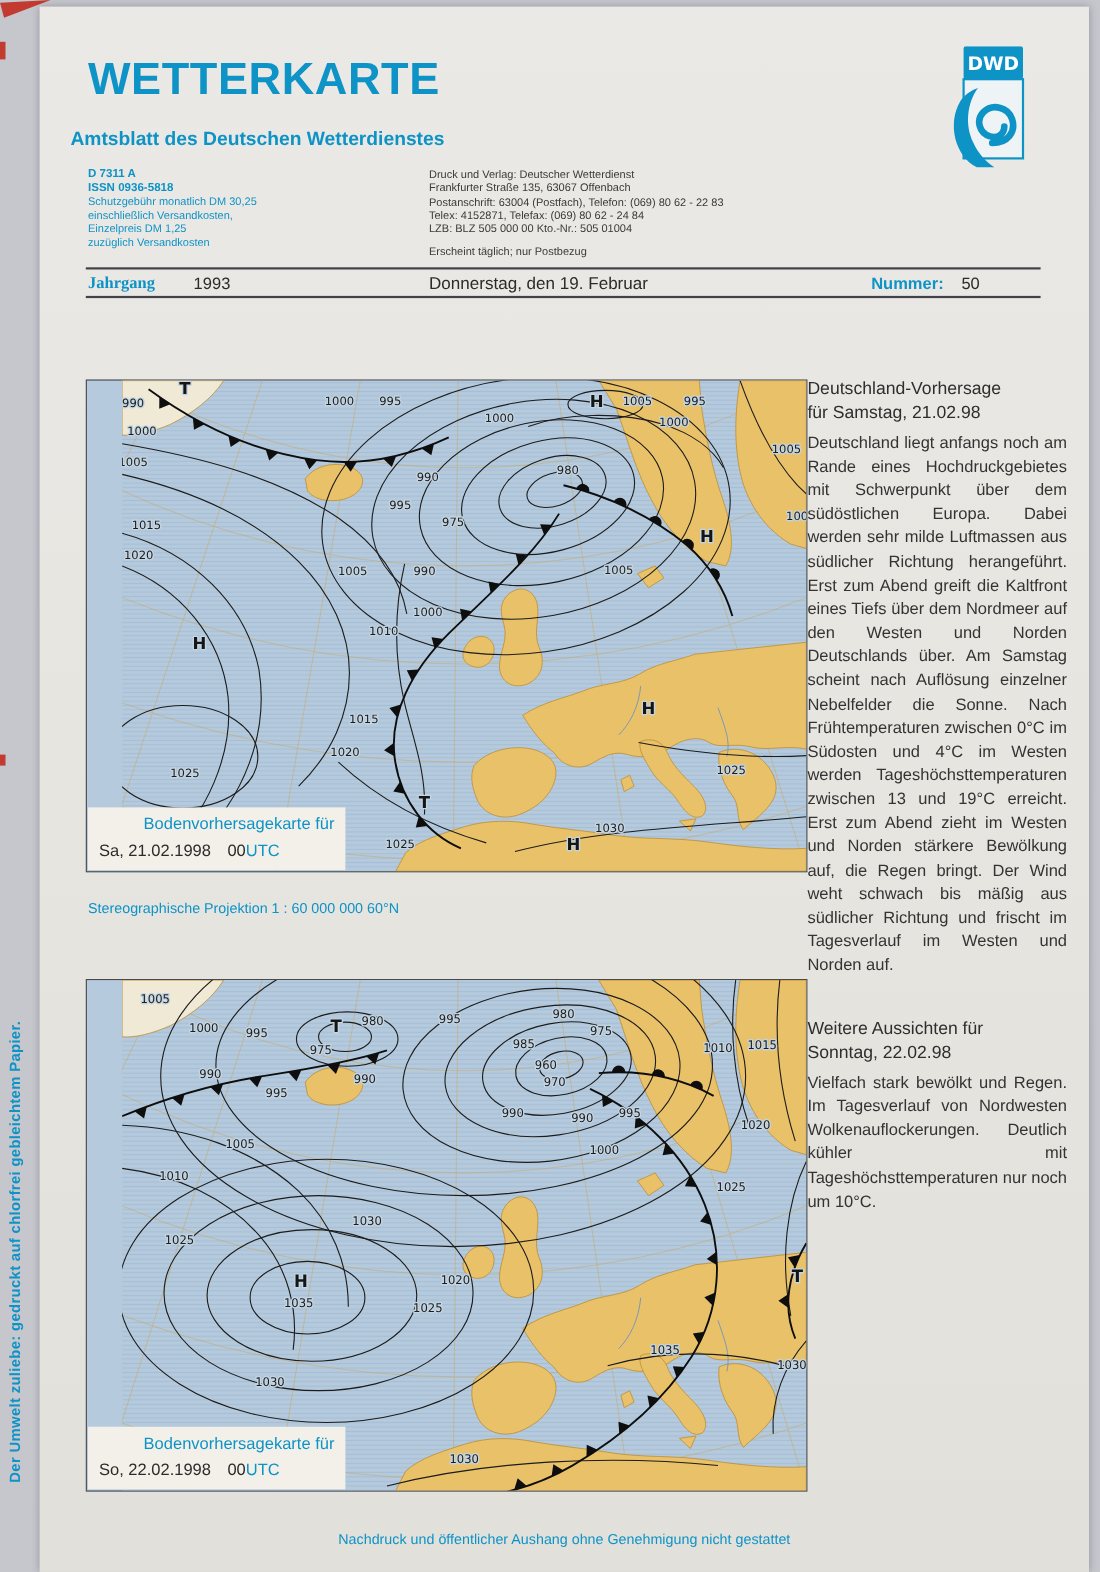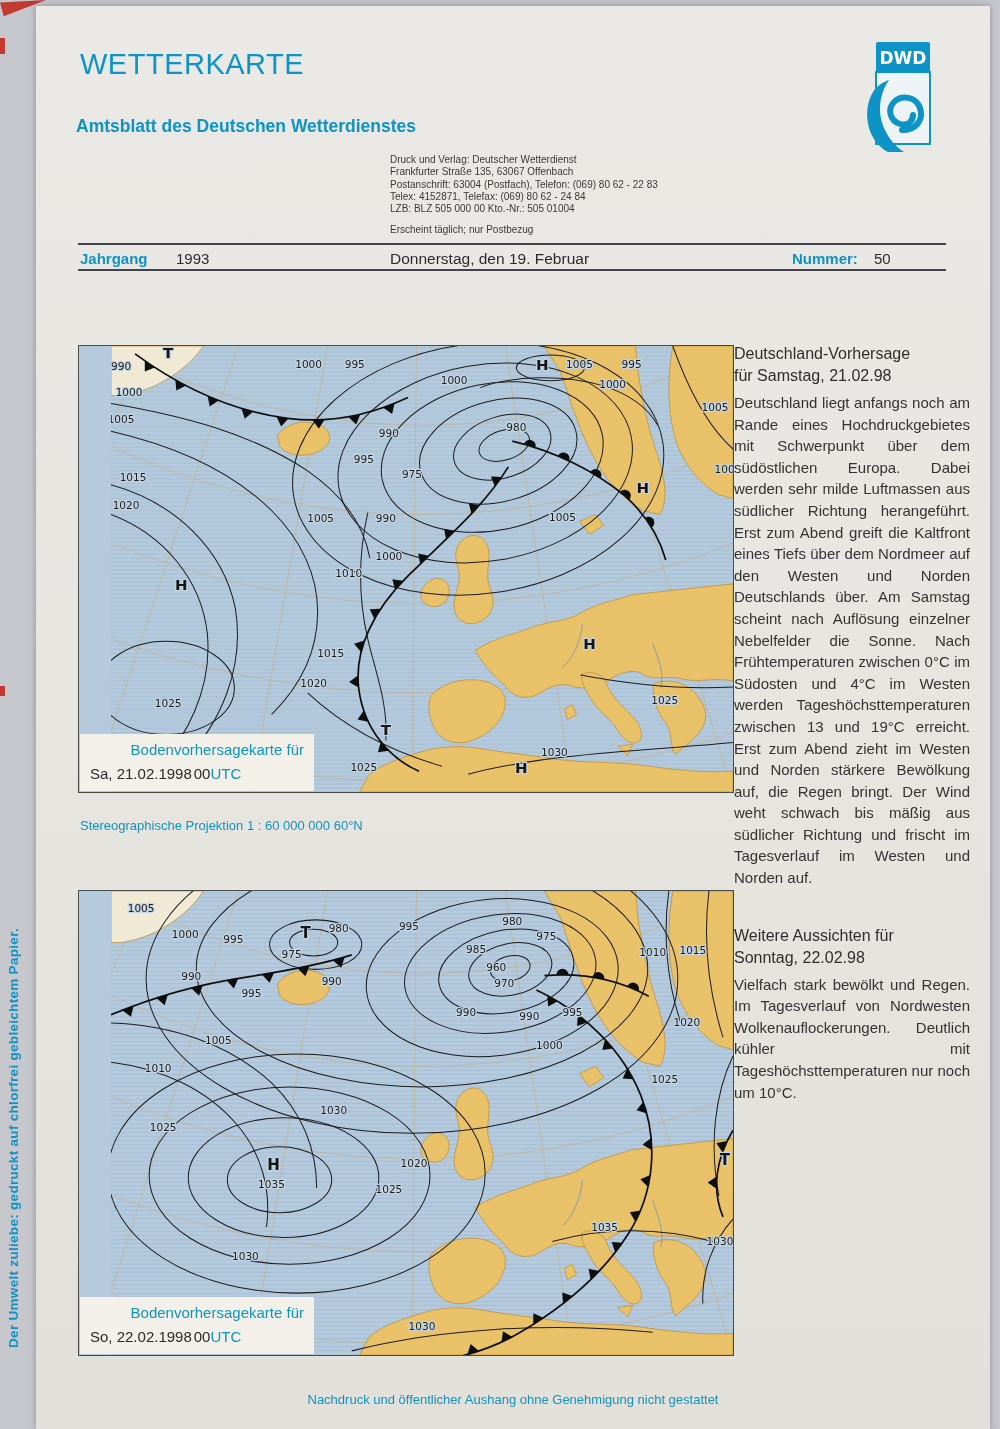--- a/index.html
+++ b/index.html
@@ -11,44 +11,44 @@
   }
   .artifact{position:absolute;background:#c23a30;}
   .a1{left:0;top:0;width:46px;height:17px;clip-path:polygon(0 15%,100% 0,8% 95%);}
   .a2{left:0;top:38px;width:5px;height:16px;}
   .a3{left:0;top:686px;width:5px;height:10px;}
   .paper{
     position:absolute;left:36px;top:6px;width:954px;height:1423px;
     background:linear-gradient(180deg,#ebe9e5 0%,#e7e5e0 50%,#e2e0da 100%);
     box-shadow:0 0 7px rgba(40,40,60,.35);
   }
-  .page-title{position:absolute;left:44px;top:42px;font-size:29px;font-weight:normal;letter-spacing:.5px;color:#0e93c7;margin:0;}
-  .page-subtitle{position:absolute;left:40px;top:110px;font-size:17.5px;font-weight:bold;color:#0e93c7;margin:0;}
+  .page-title{position:absolute;left:44px;top:42px;font-size:41px;font-weight:bold;letter-spacing:.5px;color:#0e93c7;margin:0;}
+  .page-subtitle{position:absolute;left:28px;top:110px;font-size:17.5px;font-weight:bold;color:#0e93c7;margin:0;}
   .mast-left{position:absolute;left:44px;top:146px;color:#0e93c7;}
   .mast-left .code{font-size:10.5px;font-weight:bold;line-height:13px;}
   .mast-left .price{font-size:10px;line-height:12.5px;}
   .mast-left .price:first-of-type{margin-top:3px;}
   .mast-center{position:absolute;left:354px;top:148px;color:#3a3a3a;font-size:10px;line-height:12.3px;}
   .pub-note{margin-top:9px;}
   .logo{position:absolute;left:820px;top:36px;width:82px;height:124px;}
   .rule{position:absolute;left:42px;width:868px;border-top:2px solid #42424b;height:0;}
   .rule1{top:237px;} .rule2{top:263px;}
   .issue-item{position:absolute;top:244px;font-size:15px;}
   .lbl{font-weight:bold;color:#0e93c7;}
-  .pos-jahrgang{left:44px;} .pos-jahrgang-v{left:140px;}
+  .pos-jahrgang{left:44px;font-family:Liberation Serif, serif;} .pos-jahrgang-v{left:140px;}
   .pos-date{left:354px;font-size:15.5px;}
   .pos-nummer{left:756px;} .pos-nummer-v{left:838px;}
   figure.map{position:absolute;margin:0;border:1px solid #4a4a4a;background:#b5cadd;padding-left:32px;}
   #map1{left:42px;top:339px;width:622px;height:446px;}
   #map2{left:42px;top:884px;width:622px;height:464px;}
   figure.map svg{display:block;width:100%;height:100%;}
   .map-caption{position:absolute;left:1px;bottom:1px;width:214px;background:#f3f0e9;padding:7px 10px 9px;}
   .cap-title{font-size:15px;color:#0e93c7;text-align:right;}
   .cap-date{font-size:15px;color:#2b2b2b;margin-top:7px;}
-  .cap-time{margin-left:2px;}
+  .cap-time{margin-left:15px;}
   .cap-tz{color:#0e93c7;}
   .projection-note{position:absolute;left:44px;top:812px;font-size:13px;color:#0e93c7;}
   .right-col{position:absolute;left:698px;top:337px;width:236px;}
   .fc-heading{font-size:16px;line-height:22px;color:#2e2e2e;margin:0;}
   .fc-body{font-size:15px;line-height:21.6px;text-align:justify;color:#333;margin:5px 0 0;}
   .fc-heading.second{margin-top:36px;}
   .footer-note{position:absolute;left:0;top:1386px;width:100%;text-align:center;font-size:13px;color:#0e93c7;}
   .margin-note{
     position:absolute;left:6px;bottom:81px;
     writing-mode:vertical-rl;transform:rotate(180deg);
@@ -113,20 +113,28 @@
 <div class="artifact a2"></div>
 <div class="artifact a3"></div>
 
 <div class="margin-note">Der Umwelt zuliebe: gedruckt auf chlorfrei gebleichtem Papier.</div>
 
 <div class="paper">
 
   <h1 class="page-title">WETTERKARTE</h1>
   <h2 class="page-subtitle">Amtsblatt des Deutschen Wetterdienstes</h2>
 
+  <div class="mast-left">
+    <div class="code">D 7311 A</div>
+    <div class="code">ISSN 0936-5818</div>
+    <div class="price">Schutzgebühr monatlich DM 30,25</div>
+    <div class="price">einschließlich Versandkosten,</div>
+    <div class="price">Einzelpreis DM 1,25</div>
+    <div class="price">zuzüglich Versandkosten</div>
+  </div>
 
   <div class="mast-center">
     <div>Druck und Verlag: Deutscher Wetterdienst</div>
     <div>Frankfurter Straße 135, 63067 Offenbach</div>
     <div>Postanschrift: 63004 (Postfach), Telefon: (069) 80 62 - 22 83</div>
     <div>Telex: 4152871, Telefax: (069) 80 62 - 24 84</div>
     <div>LZB: BLZ 505 000 00  Kto.-Nr.: 505 01004</div>
     <div class="pub-note">Erscheint täglich; nur Postbezug</div>
   </div>
 

